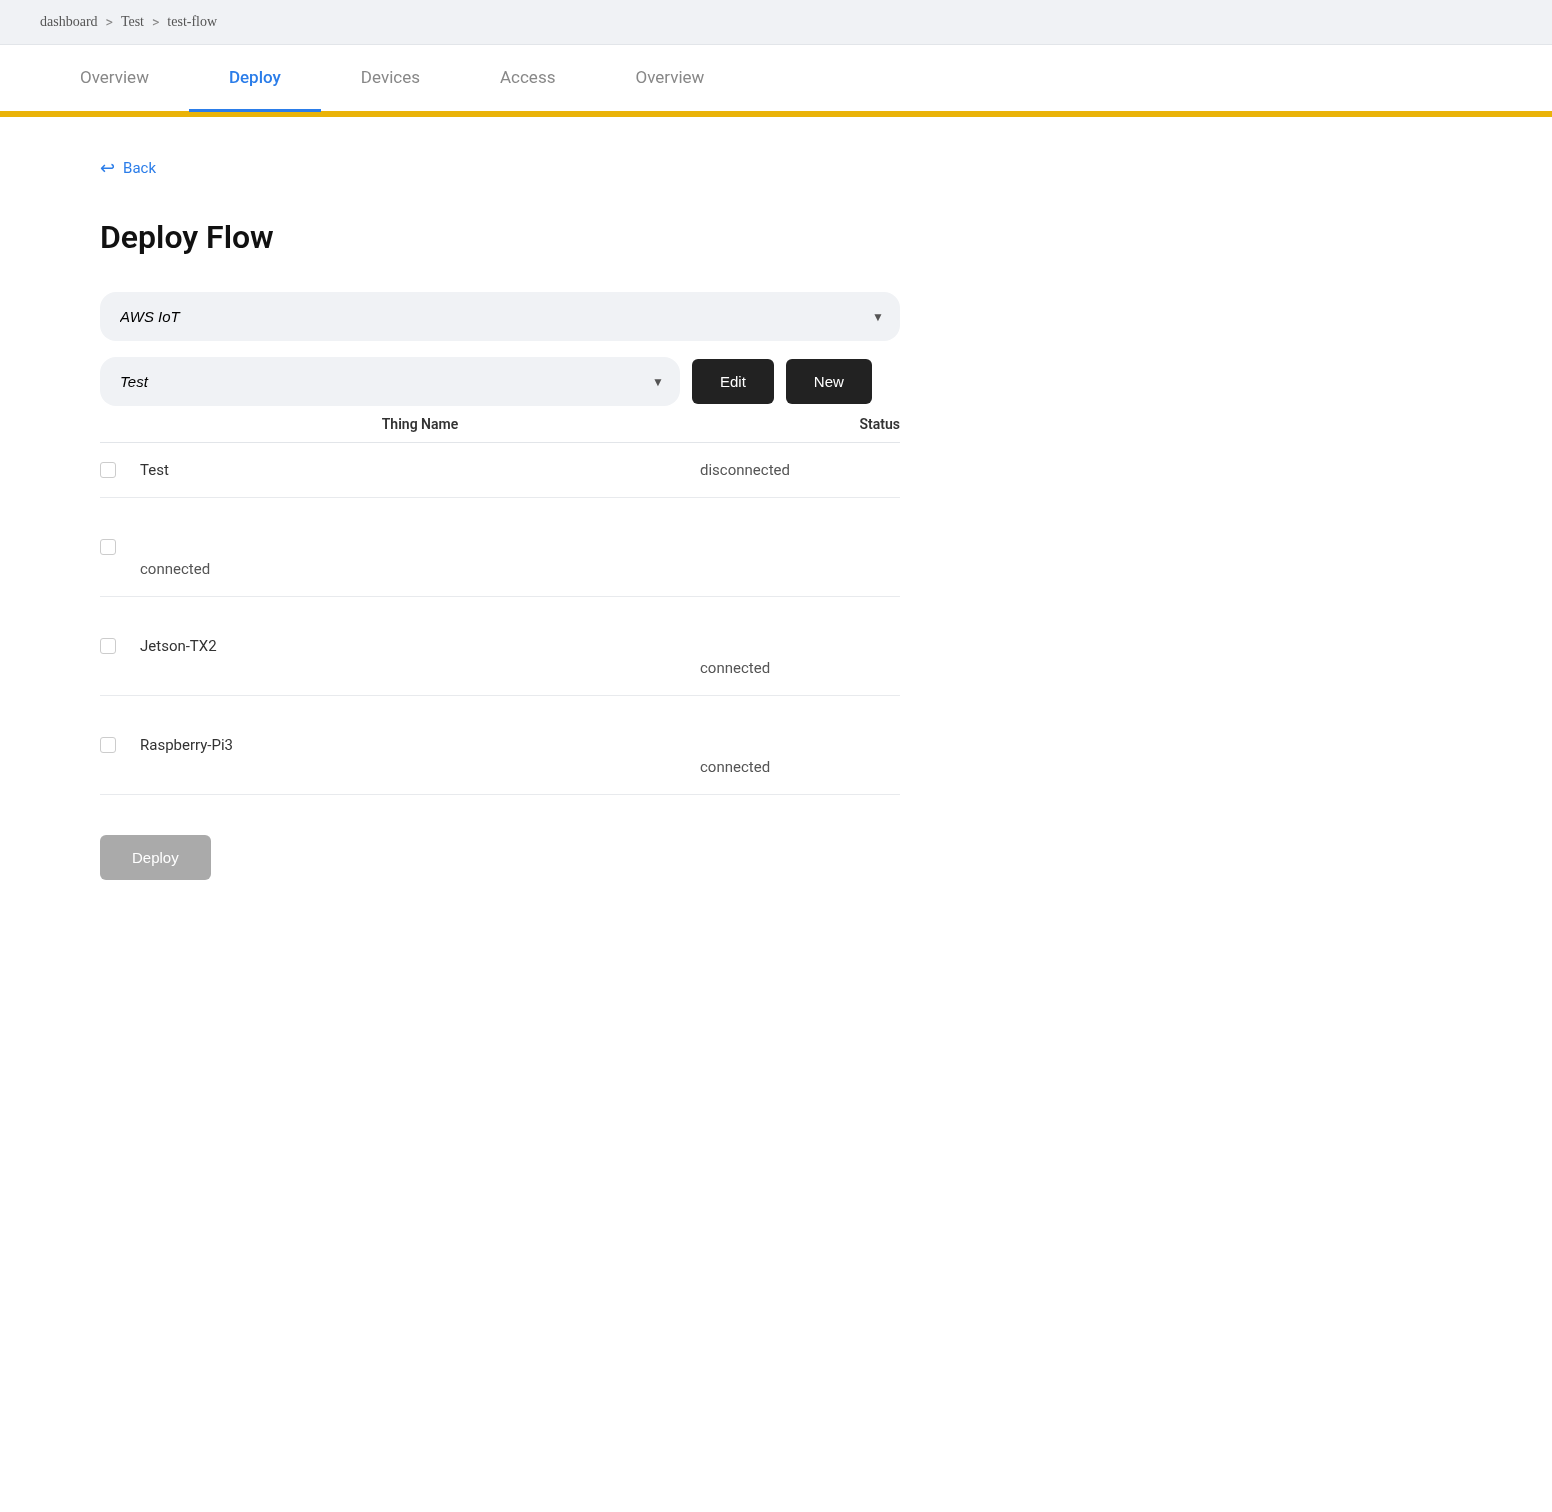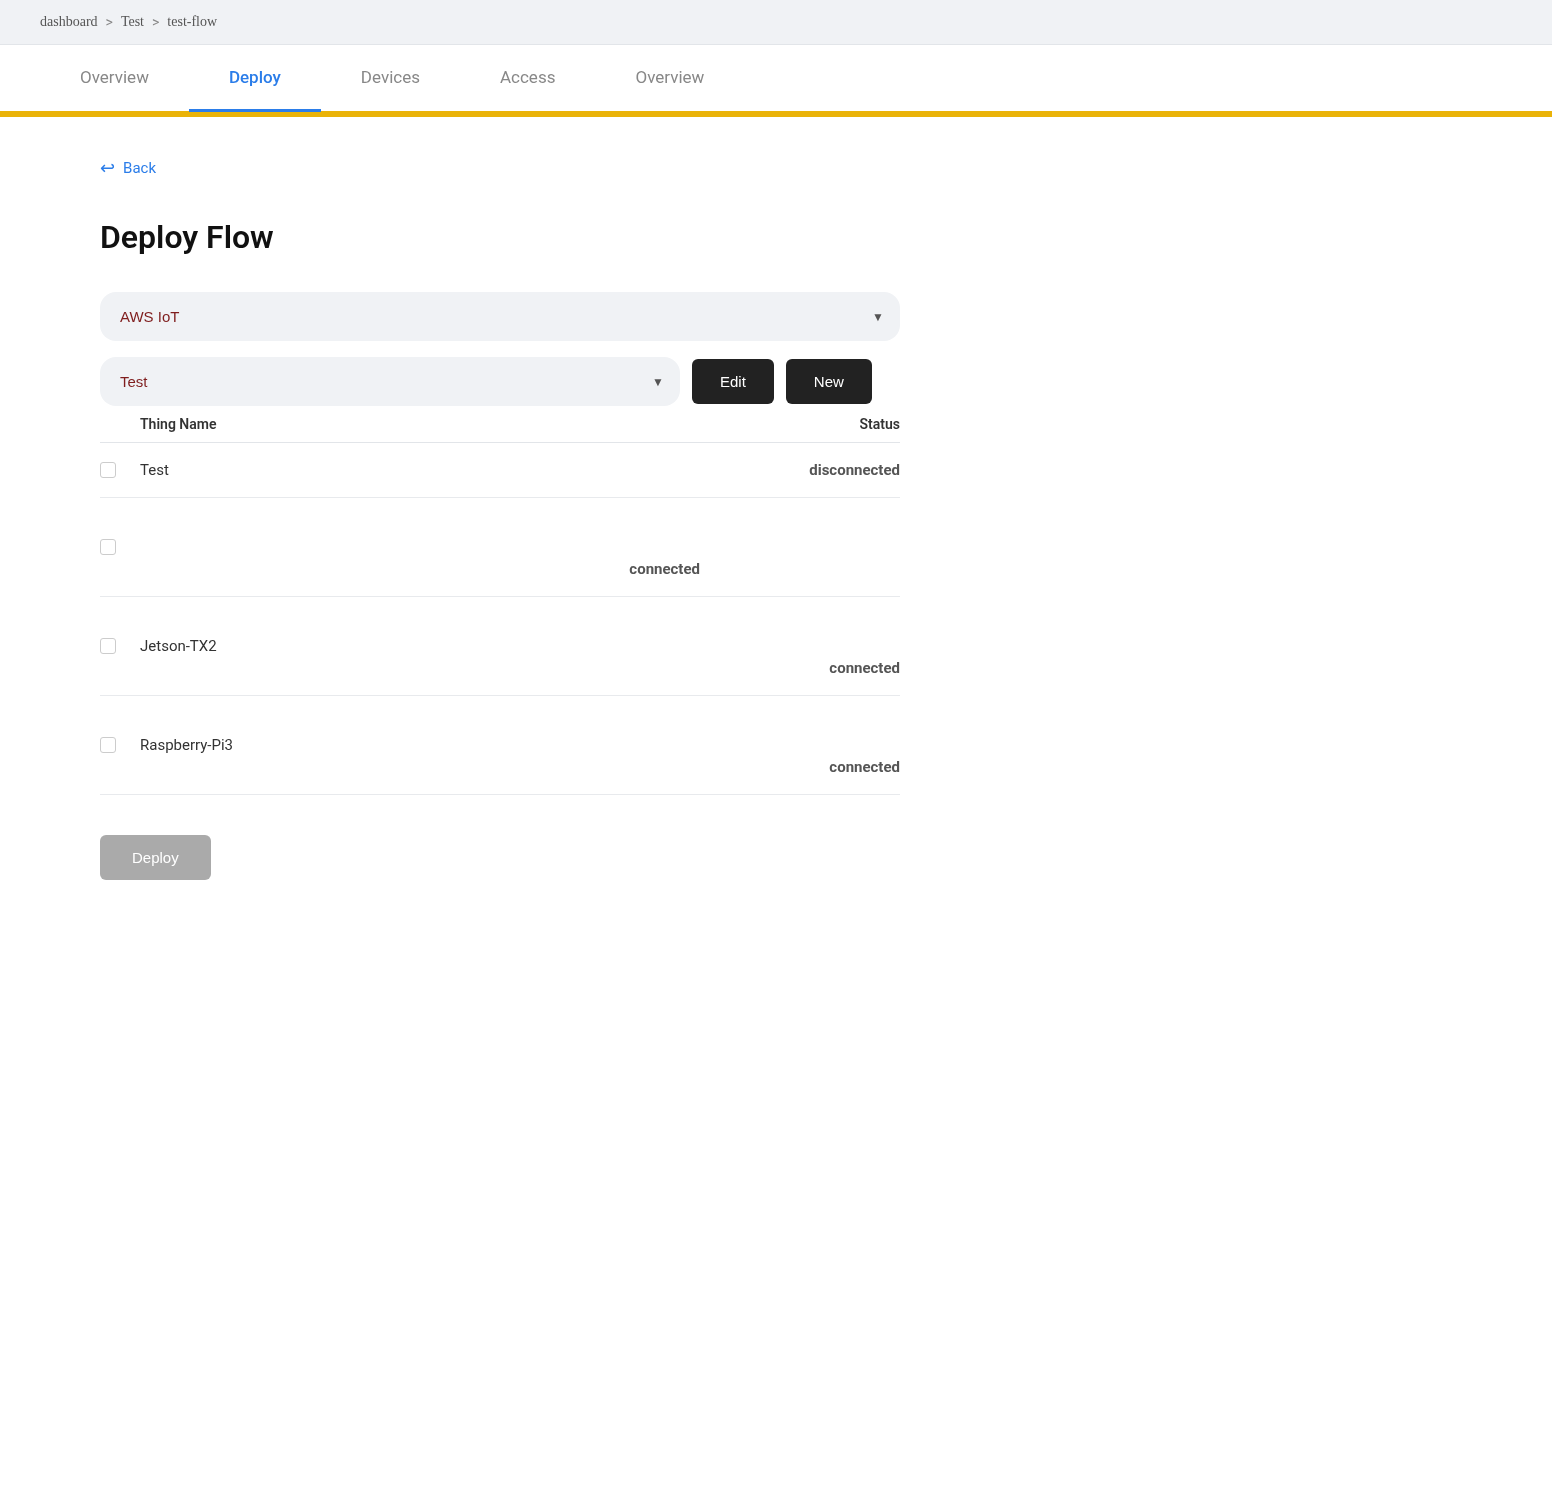--- a/index.html
+++ b/index.html
@@ -105,24 +105,25 @@
       width: 580px;
     }
 
     .select-wrapper select {
       width: 100%;
       background: #f0f2f5;
       border: none;
       border-radius: 16px;
       padding: 16px 48px 16px 20px;
       font-size: 15px;
-      color: #7f1d1d;
+      color: #000000;
       appearance: none;
       -webkit-appearance: none;
       cursor: pointer;
+      font-style: italic;
     }
 
     .select-chevron {
       position: absolute;
       right: 16px;
       top: 50%;
       transform: translateY(-50%);
       pointer-events: none;
       font-size: 12px;
       color: #555;
@@ -168,42 +169,42 @@
       grid-template-columns: 40px 1fr 200px;
       padding: 10px 0;
       border-bottom: 1px solid #e2e5e9;
       margin-bottom: 0;
     }
 
     .table-header-cell {
       font-size: 14px;
       font-weight: 600;
       color: #333;
+      text-align: center;
     }
 
     .table-header-cell.right {
       text-align: right;
     }
 
     .table-row {
       display: grid;
       grid-template-columns: 40px 1fr 200px;
       padding: 18px 0;
       border-bottom: 1px solid #e8eaed;
       align-items: center;
     }
 
     .table-cell {
       font-size: 15px;
       color: #333;
     }
 
     .table-cell.right {
-      text-align: right;
-      font-weight: bold;
+      text-align: left;
     }
 
     .table-cell.status-disconnected {
       color: #555;
     }
 
     .table-cell.status-connected {
       color: #555;
       margin-top: 44px;
     }

